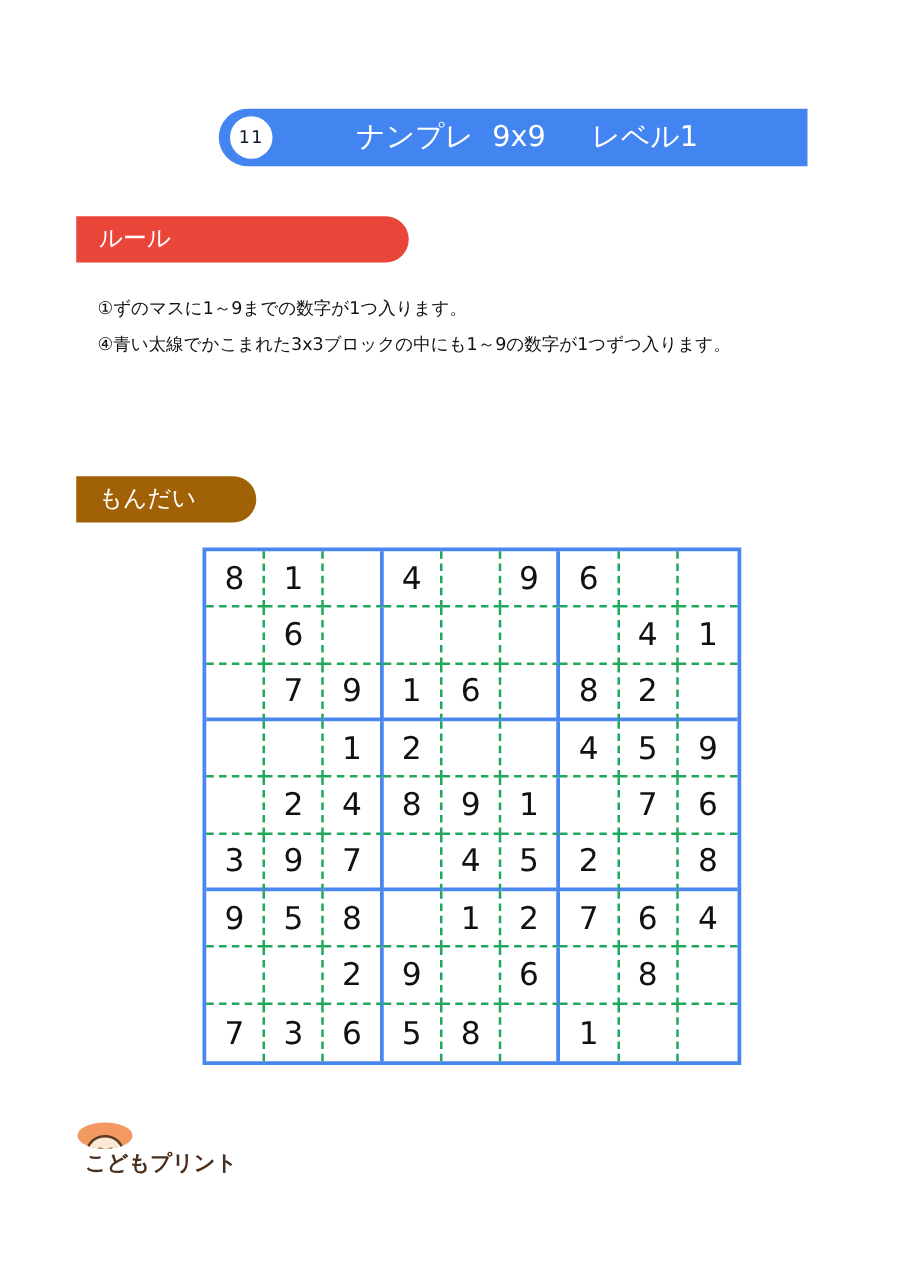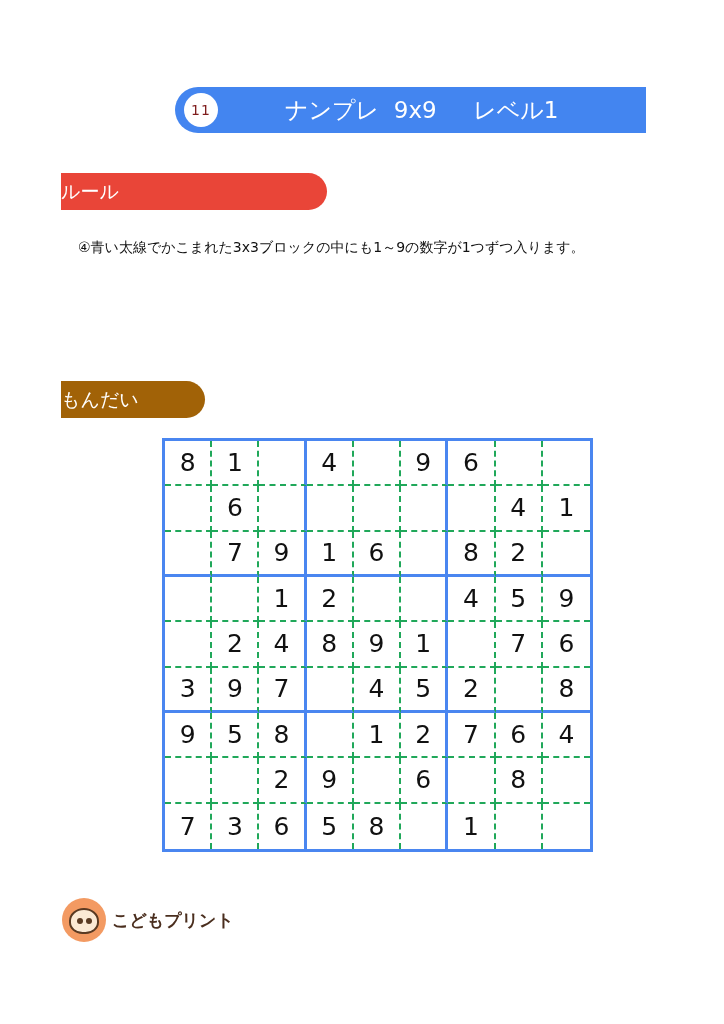--- a/index.html
+++ b/index.html
@@ -8,30 +8,30 @@
 
     .title-bar {
       position: absolute; left: 175px; top: 87px; width: 471px; height: 46px;
       background: #4385f0; border-radius: 23px 0 0 23px;
       display: flex; align-items: center;
     }
     .title-badge {
       position: absolute; left: 9px; top: 6px; width: 34px; height: 34px;
       background: #fff; border-radius: 50%;
       display: flex; align-items: center; justify-content: center;
-      font-size: 14px; color: #7f1d1d; letter-spacing: 1px;
+      font-size: 14px; color: #0f172a; letter-spacing: 1px;
     }
     .title-text {
       position: absolute; left: 110px; top: 0; height: 46px; line-height: 46px;
       color: #fff; font-size: 23px; white-space: pre;
     }
 
     .section-bar {
       position: absolute; height: 37px; color: #fff; font-size: 19px;
-      line-height: 37px; border-radius: 0 19px 19px 0;
+      line-height: 37px; padding-left: 18px; border-radius: 0 19px 19px 0;
     }
     .rules-bar { left: 61px; top: 173px; width: 266px; background: #e94538; }
     .problem-bar { left: 61px; top: 381px; width: 144px; background: #a16207; }
 
     .rules-list { position: absolute; left: 78px; top: 236px; width: 600px; }
     .rules-list li {
       list-style: none; font-size: 14px; height: 29px; line-height: 22px;
       color: #111; white-space: nowrap;
     }
 
@@ -50,21 +50,21 @@
       border-right: 2px dashed #20a85a;
       border-bottom: 2px dashed #20a85a;
     }
     .cell.c-last { border-right: none; }
     .cell.r-last { border-bottom: none; }
     .cell.box-right { border-right: 3px solid #4a86f0; }
     .cell.box-bottom { border-bottom: 3px solid #4a86f0; }
 
     .logo {
       position: absolute; left: 62px; top: 898px; height: 44px;
-      display: flex; align-items: center;
+      display: flex;  flex-direction: column;
     }
     .logo-face {
       width: 44px; height: 44px; border-radius: 50%; background: #f39a62;
       position: relative; overflow: hidden;
     }
     .logo-face .head {
       position: absolute; left: 7px; top: 10px; width: 30px; height: 26px;
       background: #fbe9d4; border-radius: 50% 50% 45% 45%;
       border: 2px solid #5a3a22;
     }
@@ -79,20 +79,21 @@
 <body>
 
 <div class="title-bar">
   <div class="title-badge">11</div>
   <div class="title-text">ナンプレ  9x9     レベル1</div>
 </div>
 
 <div class="section-bar rules-bar">ルール</div>
 
 <ul class="rules-list">
+  <li>①ずのマスに1～9までの数字が1つ入ります。</li>
   <li>④青い太線でかこまれた3x3ブロックの中にも1～9の数字が1つずつ入ります。</li>
 </ul>
 
 <div class="section-bar problem-bar">もんだい</div>
 
 <div class="grid" id="sudoku-grid">
     <div class="cell">8</div>
     <div class="cell">1</div>
     <div class="cell box-right"></div>
     <div class="cell">4</div>

